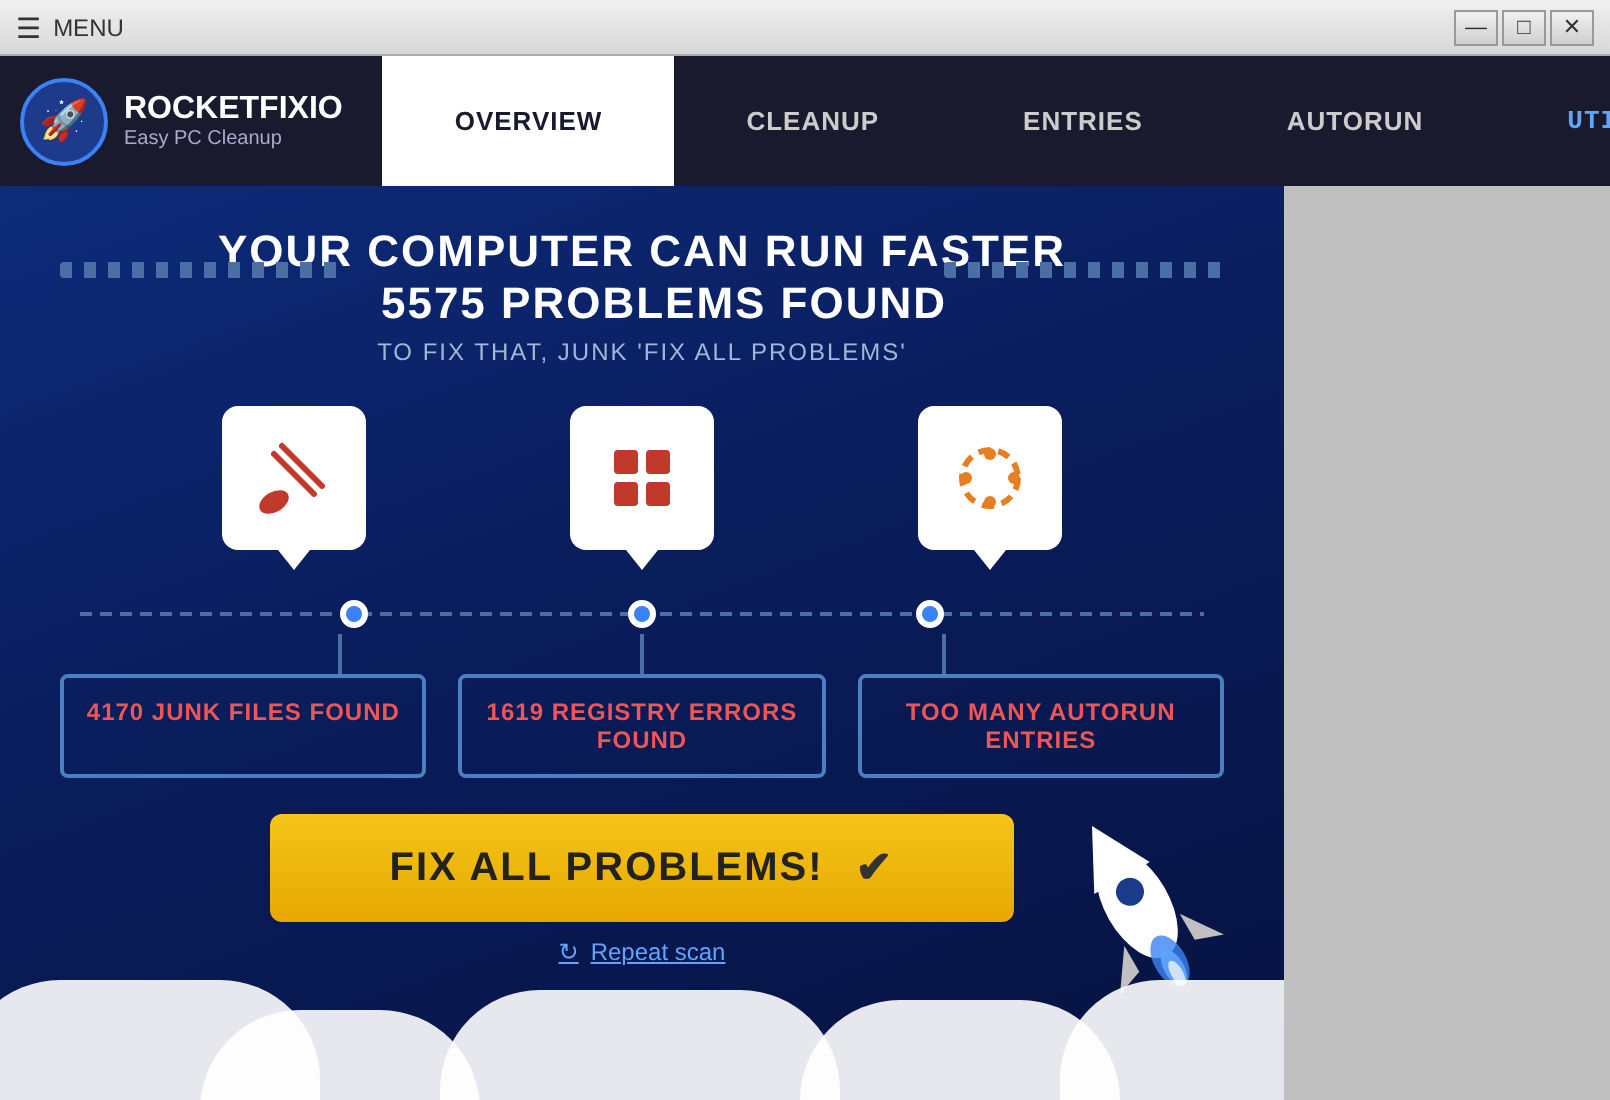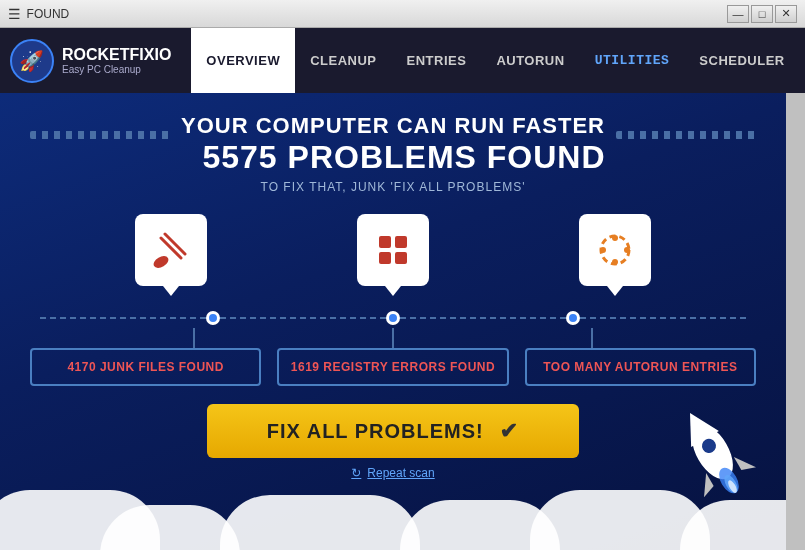--- a/index.html
+++ b/index.html
@@ -43,54 +43,54 @@
       border-radius: 50%;
       border: 2px solid #3b82f6;
       display: flex; align-items: center; justify-content: center;
       font-size: 20px;
     }
     .logo-text { color: white; }
     .logo-title { font-size: 16px; font-weight: bold; color: white; }
     .logo-subtitle { font-size: 10px; color: #aac; }
     .nav-items { display: flex; align-items: center; height: 100%; }
     .nav-item {
-      padding: 0 15px;
+      padding: 0 36px;
       height: 100%;
       display: flex; align-items: center;
       font-size: 13px; font-weight: bold;
       color: #ccc;
       cursor: pointer;
       letter-spacing: 0.5px;
     }
     .nav-item.active {
       background: white;
       color: #1a1a2e;
     }
     .nav-item.utilities { color: #60a5fa; font-family: Liberation Mono, monospace; }
 
     
     .main {
-      width: 786px;
+      width: 642px;
       height: 457px;
       background: linear-gradient(160deg, #0d2b7a 0%, #0a1e5e 40%, #061240 100%);
       position: relative;
       overflow: hidden;
     }
 
     
     .header-section {
       text-align: center;
       padding-top: 20px;
     }
     .header-main {
       font-size: 22px; font-weight: bold; color: white;
       letter-spacing: 1px;
     }
     .header-problems {
-      font-size: 32px; font-weight: bold; color: white;
+      font-size: 22px; font-weight: bold; color: white;
       letter-spacing: 1px;
       margin-left: 22px;
     }
     .header-sub {
       font-size: 12px; color: #a0b8d8; margin-top: 4px;
       letter-spacing: 1px;
     }
 
     
     .icons-row {
@@ -217,21 +217,21 @@
       bottom: 0; left: 0; right: 0;
       height: 60px;
     }
   </style>
 </head>
 <body>
 
 <div class="titlebar">
   <div class="titlebar-left">
     <span class="hamburger-icon">☰</span>
-    <span>FOUND</span>
+    <span>MENU</span>
   </div>
   <div class="titlebar-controls">
     <div class="titlebar-btn">—</div>
     <div class="titlebar-btn">□</div>
     <div class="titlebar-btn">✕</div>
   </div>
 </div>
 
 <div class="navbar">
   <div class="logo">

